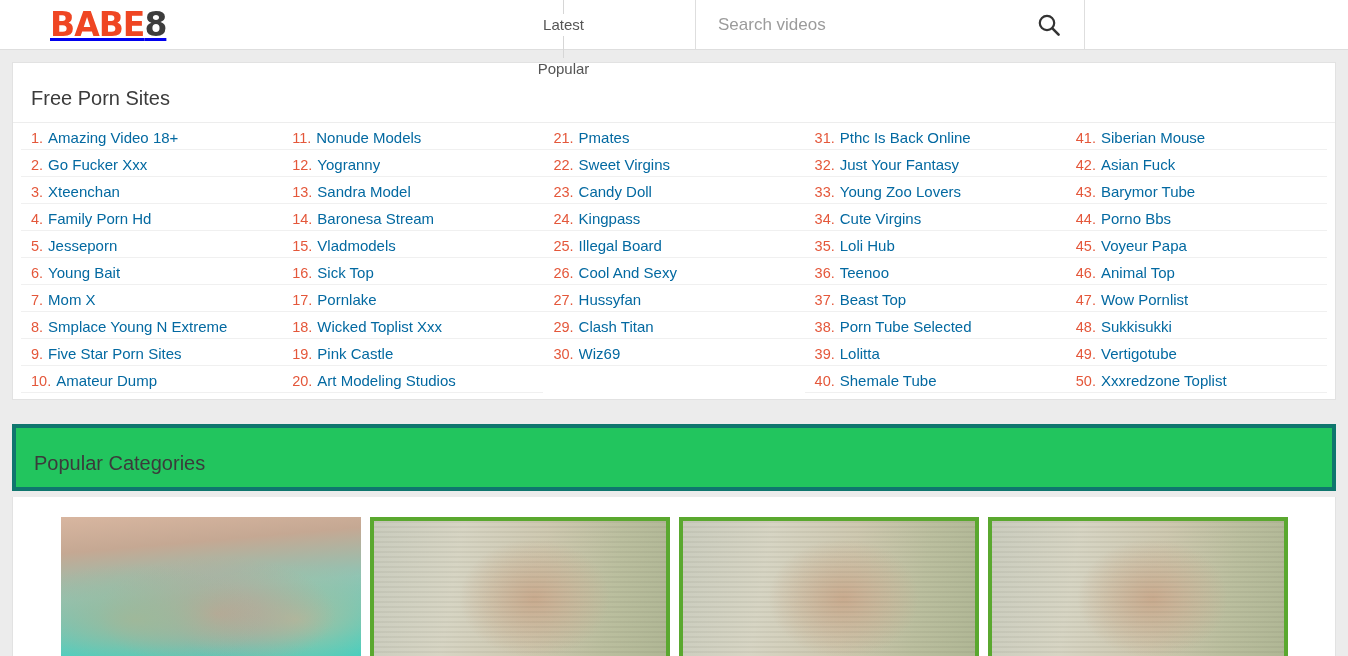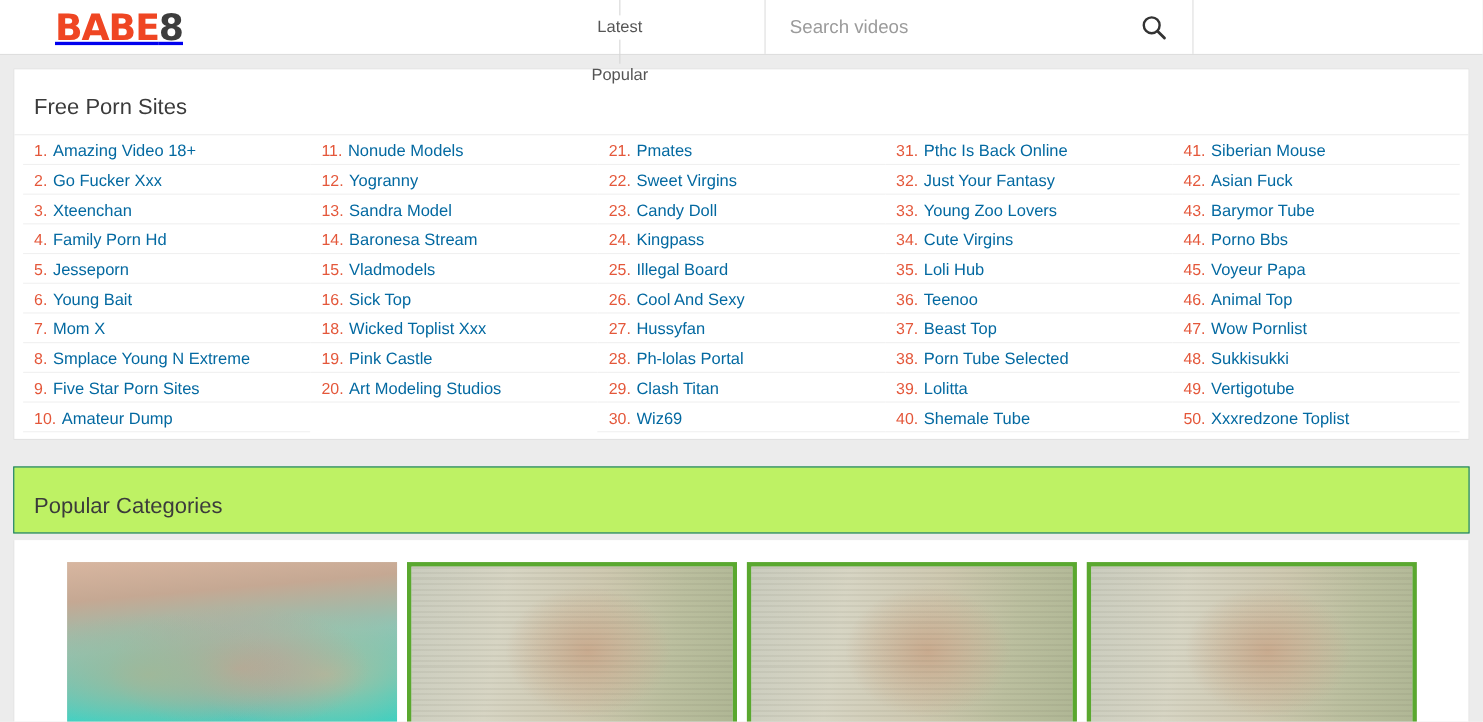--- a/index.html
+++ b/index.html
@@ -153,22 +153,22 @@
     font-size: 15px;
     overflow: hidden;
     text-overflow: ellipsis;
   }
 
   
   .section-gap { height: 24px; }
 
   
   .cat-title-panel {
-    background: #bef264;
-    border: 1px solid #0f766e;
+    background: #22c55e;
+    border: 4px solid #0f766e;
     width: 1324px;
     padding-left: 10px;
   }
   .cat-body-panel {
     background: #ffffff;
     border: 1px solid #e2e2e2;
     border-top: none;
     width: 1324px;
     margin-top: 6px;
     padding: 20px 0 0 0;
@@ -337,20 +337,24 @@
           </a>
         <a class="link-row" href="#">
             <span class="link-num">15.</span>
             <span class="link-label">Vladmodels</span>
           </a>
         <a class="link-row" href="#">
             <span class="link-num">16.</span>
             <span class="link-label">Sick Top</span>
           </a>
         <a class="link-row" href="#">
+            <span class="link-num">17.</span>
+            <span class="link-label">Pornlake</span>
+          </a>
+        <a class="link-row" href="#">
             <span class="link-num">18.</span>
             <span class="link-label">Wicked Toplist Xxx</span>
           </a>
         <a class="link-row" href="#">
             <span class="link-num">19.</span>
             <span class="link-label">Pink Castle</span>
           </a>
         <a class="link-row" href="#">
             <span class="link-num">20.</span>
             <span class="link-label">Art Modeling Studios</span>
@@ -378,24 +382,20 @@
             <span class="link-num">25.</span>
             <span class="link-label">Illegal Board</span>
           </a>
         <a class="link-row" href="#">
             <span class="link-num">26.</span>
             <span class="link-label">Cool And Sexy</span>
           </a>
         <a class="link-row" href="#">
             <span class="link-num">27.</span>
             <span class="link-label">Hussyfan</span>
-          </a>
-        <a class="link-row" href="#">
-            <span class="link-num">28.</span>
-            <span class="link-label">Ph-lolas Portal</span>
           </a>
         <a class="link-row" href="#">
             <span class="link-num">29.</span>
             <span class="link-label">Clash Titan</span>
           </a>
         <a class="link-row" href="#">
             <span class="link-num">30.</span>
             <span class="link-label">Wiz69</span>
           </a>
       </div>

